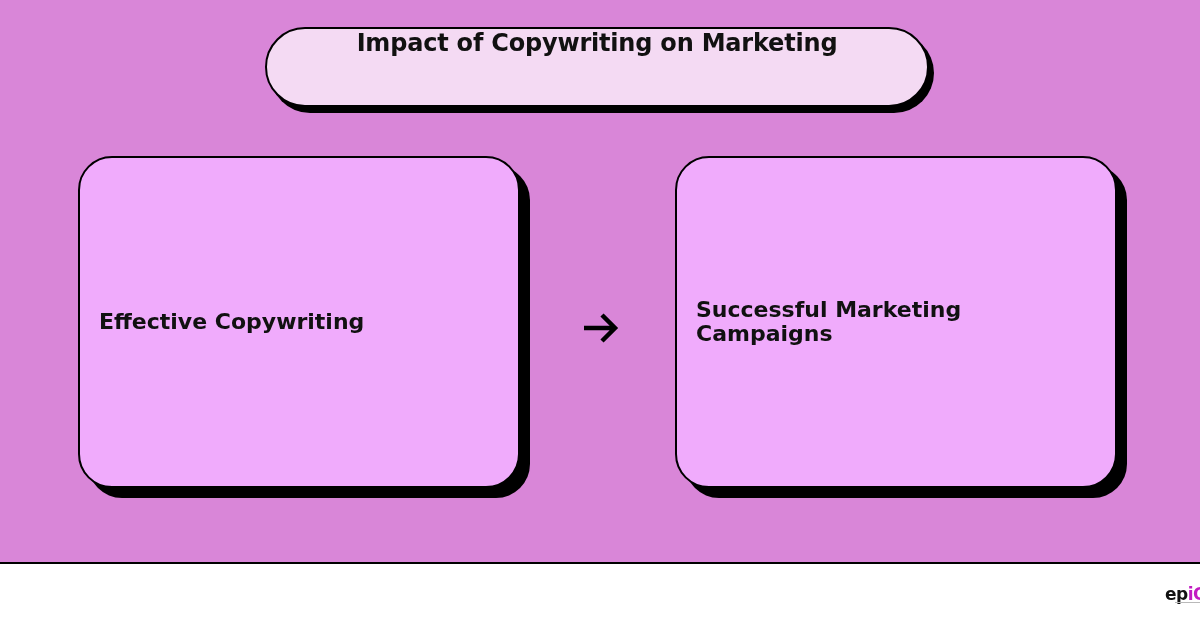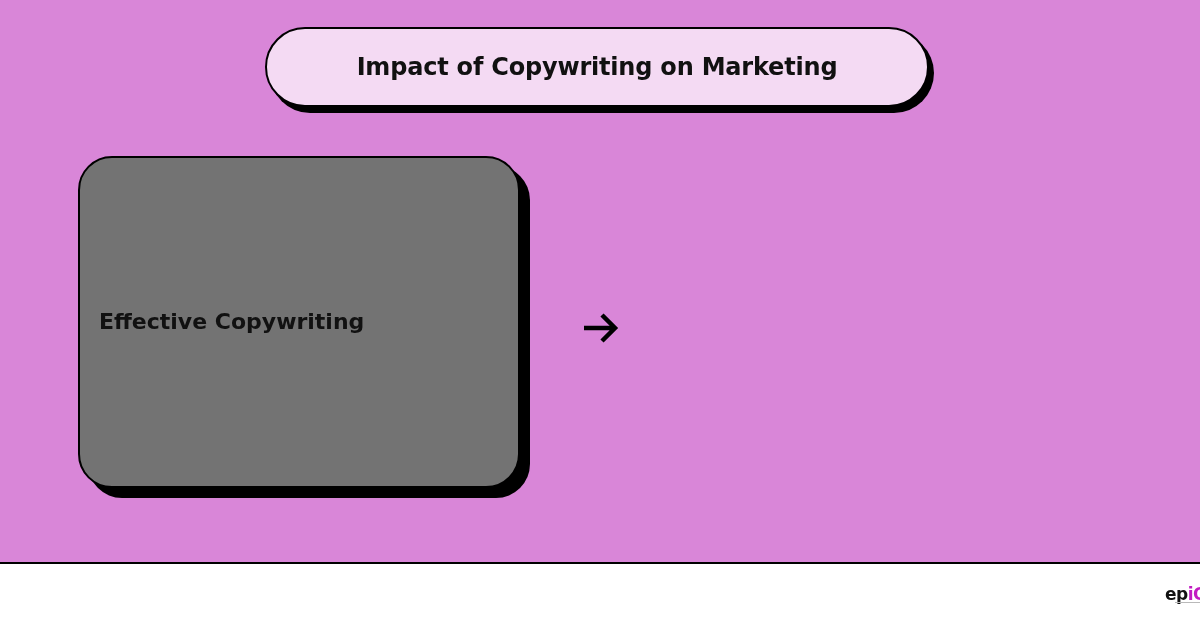--- a/index.html
+++ b/index.html
@@ -13,29 +13,29 @@
       background: #d986d8;
       border-bottom: 2px solid #000;
     }
     .title-pill {
       position: absolute; left: 265px; top: 27px; width: 664px; height: 80px;
       box-sizing: border-box;
       background: #f4daf3;
       border: 2px solid #000;
       border-radius: 42px;
       box-shadow: 5px 6px 0 0 #000;
-      display: flex; align-items: center; justify-content: center;
+      display: flex; align-items: flex-start; justify-content: center;
     }
     .title-pill span {
       font-weight: bold; font-size: 24px; color: #111; letter-spacing: -0.2px;
     }
     .card {
       position: absolute; top: 156px; width: 442px; height: 332px;
       box-sizing: border-box;
-      background: #737373;
+      background: #f0abfc;
       border: 2px solid #000;
       border-radius: 34px;
       box-shadow: 10px 10px 0 0 #000;
       display: flex; align-items: center;
       padding-left: 19px; padding-right: 20px;
     }
     .card.left { left: 78px; }
     .card.right { left: 675px; }
     .card span {
       font-weight: bold; font-size: 22px; color: #111; line-height: 24px;
@@ -68,18 +68,21 @@
   <div class="card left">
     <span>Effective Copywriting</span>
   </div>
 
   <div class="arrow">
     <svg width="40" height="36" viewBox="0 0 40 36">
       <path d="M4 18 H34 M22 5 L35 18 L22 31" stroke="#000" stroke-width="4.5" fill="none" stroke-linecap="butt" stroke-linejoin="miter"></path>
     </svg>
   </div>
 
+  <div class="card right">
+    <span>Successful Marketing Campaigns</span>
+  </div>
 </div>
 
 <div class="logo">
   <span class="ep">ep</span><span class="iq">iQ</span>
   <div class="tag"></div>
 </div>
 
 </body></html>

